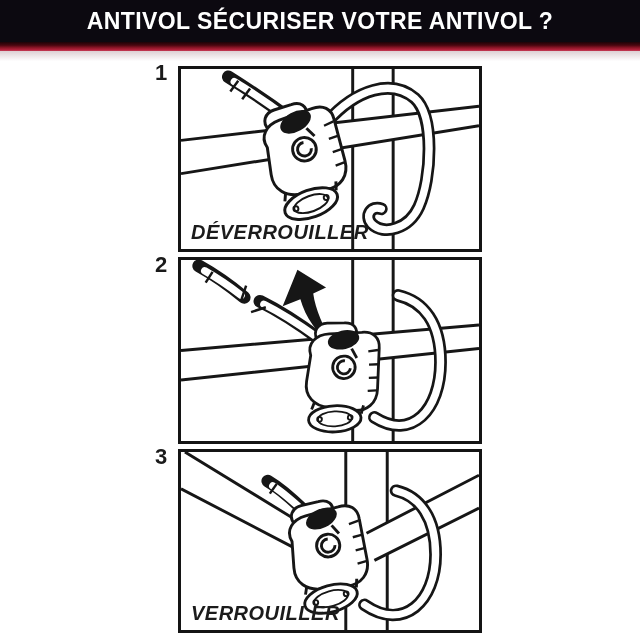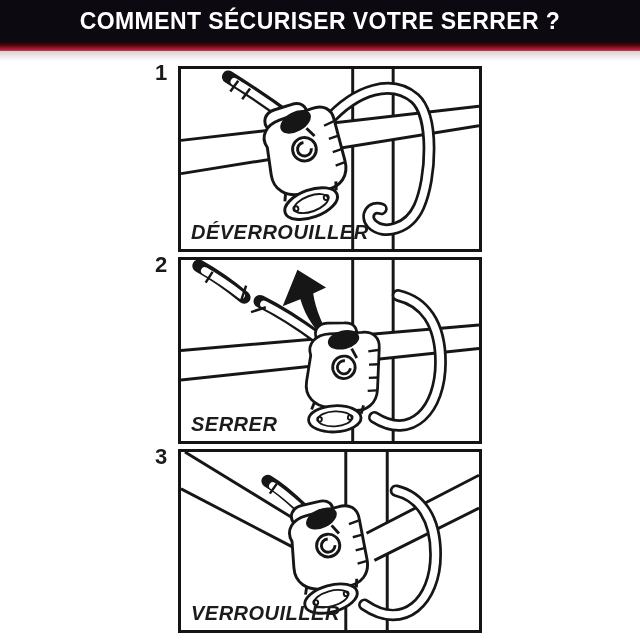--- a/index.html
+++ b/index.html
@@ -66,21 +66,21 @@
       <path class="ink w3" d="M22,88 L20,97 M74,84 L73,93"></path>
       <ellipse class="ink w3 fillwhite" cx="46" cy="103" rx="28" ry="14" transform="rotate(-12 46 103)"></ellipse>
       <ellipse class="ink" stroke-width="2" cx="46" cy="103" rx="18" ry="8" transform="rotate(-12 46 103)"></ellipse>
       <circle class="ink" stroke-width="2" cx="30" cy="106" r="2.5"></circle>
       <circle class="ink" stroke-width="2" cx="62" cy="99" r="2.5"></circle>
     </g>
   </defs>
 </svg>
 
 <div class="banner">
-  <span class="banner-title">COMMENT SÉCURISER VOTRE SERRER ?</span>
+  <span class="banner-title">ANTIVOL SÉCURISER VOTRE ANTIVOL ?</span>
 </div>
 <div class="stripe"></div>
 <div class="stripe-fade"></div>
 
 <div class="step-number" style="top:60px;">1</div>
 <div class="step-number" style="top:252px;">2</div>
 <div class="step-number" style="top:444px;">3</div>
 
 <div class="panel" style="top:66px;height:186px;">
   <svg viewBox="0 0 302 184" preserveAspectRatio="none">
@@ -121,21 +121,20 @@
     <g>
       <path class="cable-outer" d="M140,80 C116,62 96,50 80,42"></path>
       <path class="cable-inner" d="M137,78 C116,63 98,52 84,45"></path>
       <path class="cable-outer" d="M18,6 C36,16 52,28 64,38"></path>
       <path class="cable-inner" d="M24,11 C38,19 52,29 61,36"></path>
       <path class="ink w25" d="M66,26 l-5,15 M86,48 l-15,5 M32,12 l-7,11"></path>
     </g>
     <path class="solid" d="M118,10 L103,47 L121,40 C126,58 138,76 154,86 C145,69 136,50 134,34 L147,28 Z"></path>
     <use href="#lockglyph" transform="translate(128,58) rotate(9) scale(0.95)"></use>
   </svg>
-  <div class="panel-label">SERRER</div>
 </div>
 
 <div class="panel" style="top:449px;height:184px;">
   <svg viewBox="0 0 302 184" preserveAspectRatio="none">
     <g>
       <path class="ink w3" d="M167,0 V184 M209,0 V184"></path>
     </g>
     <g>
       <path class="fillwhite" d="M4,0 L132,80 L124,104 L0,38 Z"></path>
       <path class="ink w3" d="M4,0 L132,80 M0,38 L124,104"></path>

